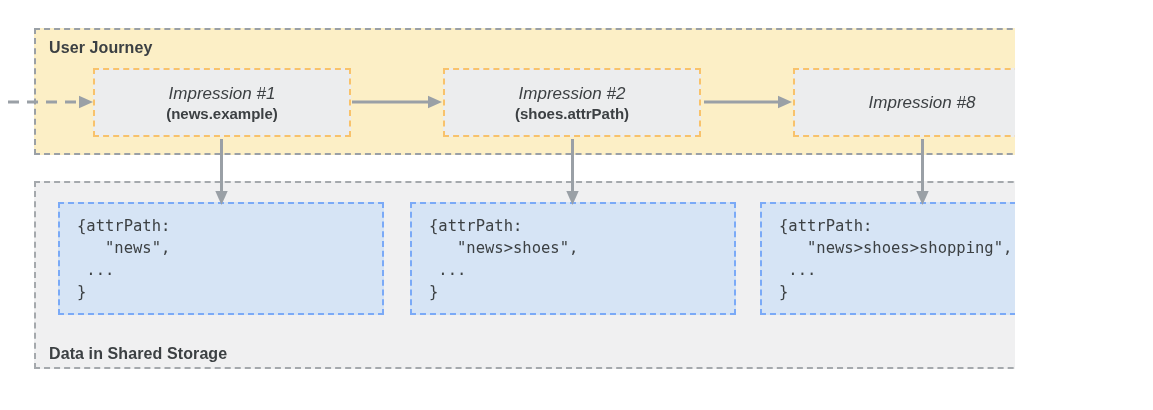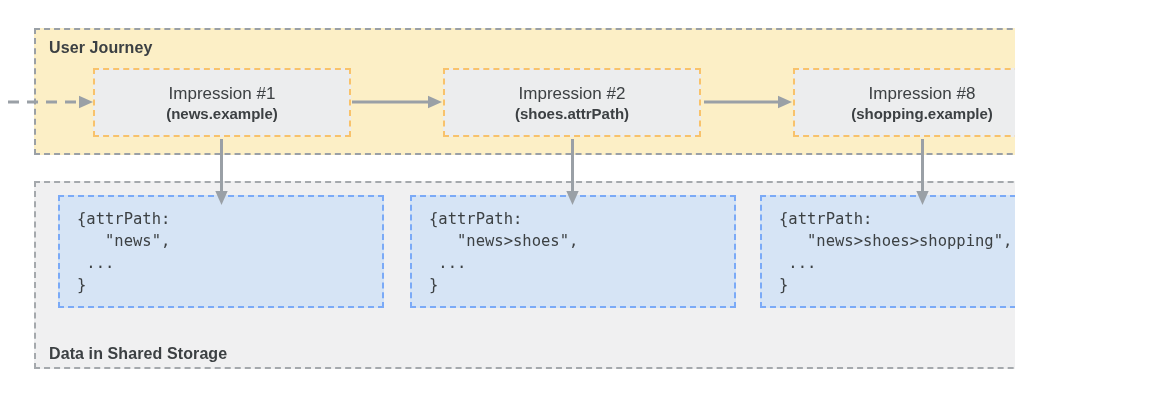--- a/index.html
+++ b/index.html
@@ -33,29 +33,29 @@
   .impression-box {
     position:absolute; box-sizing:border-box;
     top:68px; width:258px; height:69px;
     background:#ECEDEE;
     border:2px dashed #F8C26B;
     display:flex; flex-direction:column;
     align-items:center; justify-content:center;
     text-align:center;
     z-index:2;
   }
-  .impression-title { font-size:17px; line-height:21px; color:#3C4043; }
+  .impression-title { font-size:17px; line-height:21px; color:#3C4043;font-style:italic; }
   .impression-site  { font-size:15px; line-height:19px; color:#3C4043;font-weight:bold; }
   #imp1 { left:93px; }
   #imp2 { left:443px; }
   #imp3 { left:793px; }
 
   .storage-entry {
     position:absolute; box-sizing:border-box;
-    top:195px; width:326px; height:113px;
+    top:202px; width:326px; height:113px;
     background:#D6E4F5;
     border:2px dashed #7BAAF7;
     padding:11px 0 16px 17px;
     z-index:2;
   }
   #entry1 { left:58px; }
   #entry2 { left:410px; }
   #entry3 { left:760px; }
   .storage-entry pre {
     margin:0;
@@ -91,21 +91,20 @@
   <div id="imp1" class="impression-box">
     <div class="impression-title">Impression #1</div>
     <div class="impression-site">(news.example)</div>
   </div>
   <div id="imp2" class="impression-box">
     <div class="impression-title">Impression #2</div>
     <div class="impression-site">(shoes.attrPath)</div>
   </div>
   <div id="imp3" class="impression-box">
     <div class="impression-title">Impression #8</div>
-    <div class="impression-site">(shopping.example)</div>
   </div>
 
   <div id="entry1" class="storage-entry">
     <pre>{attrPath:
    "news",
  ...
 }</pre>
   </div>
   <div id="entry2" class="storage-entry">
     <pre>{attrPath:

